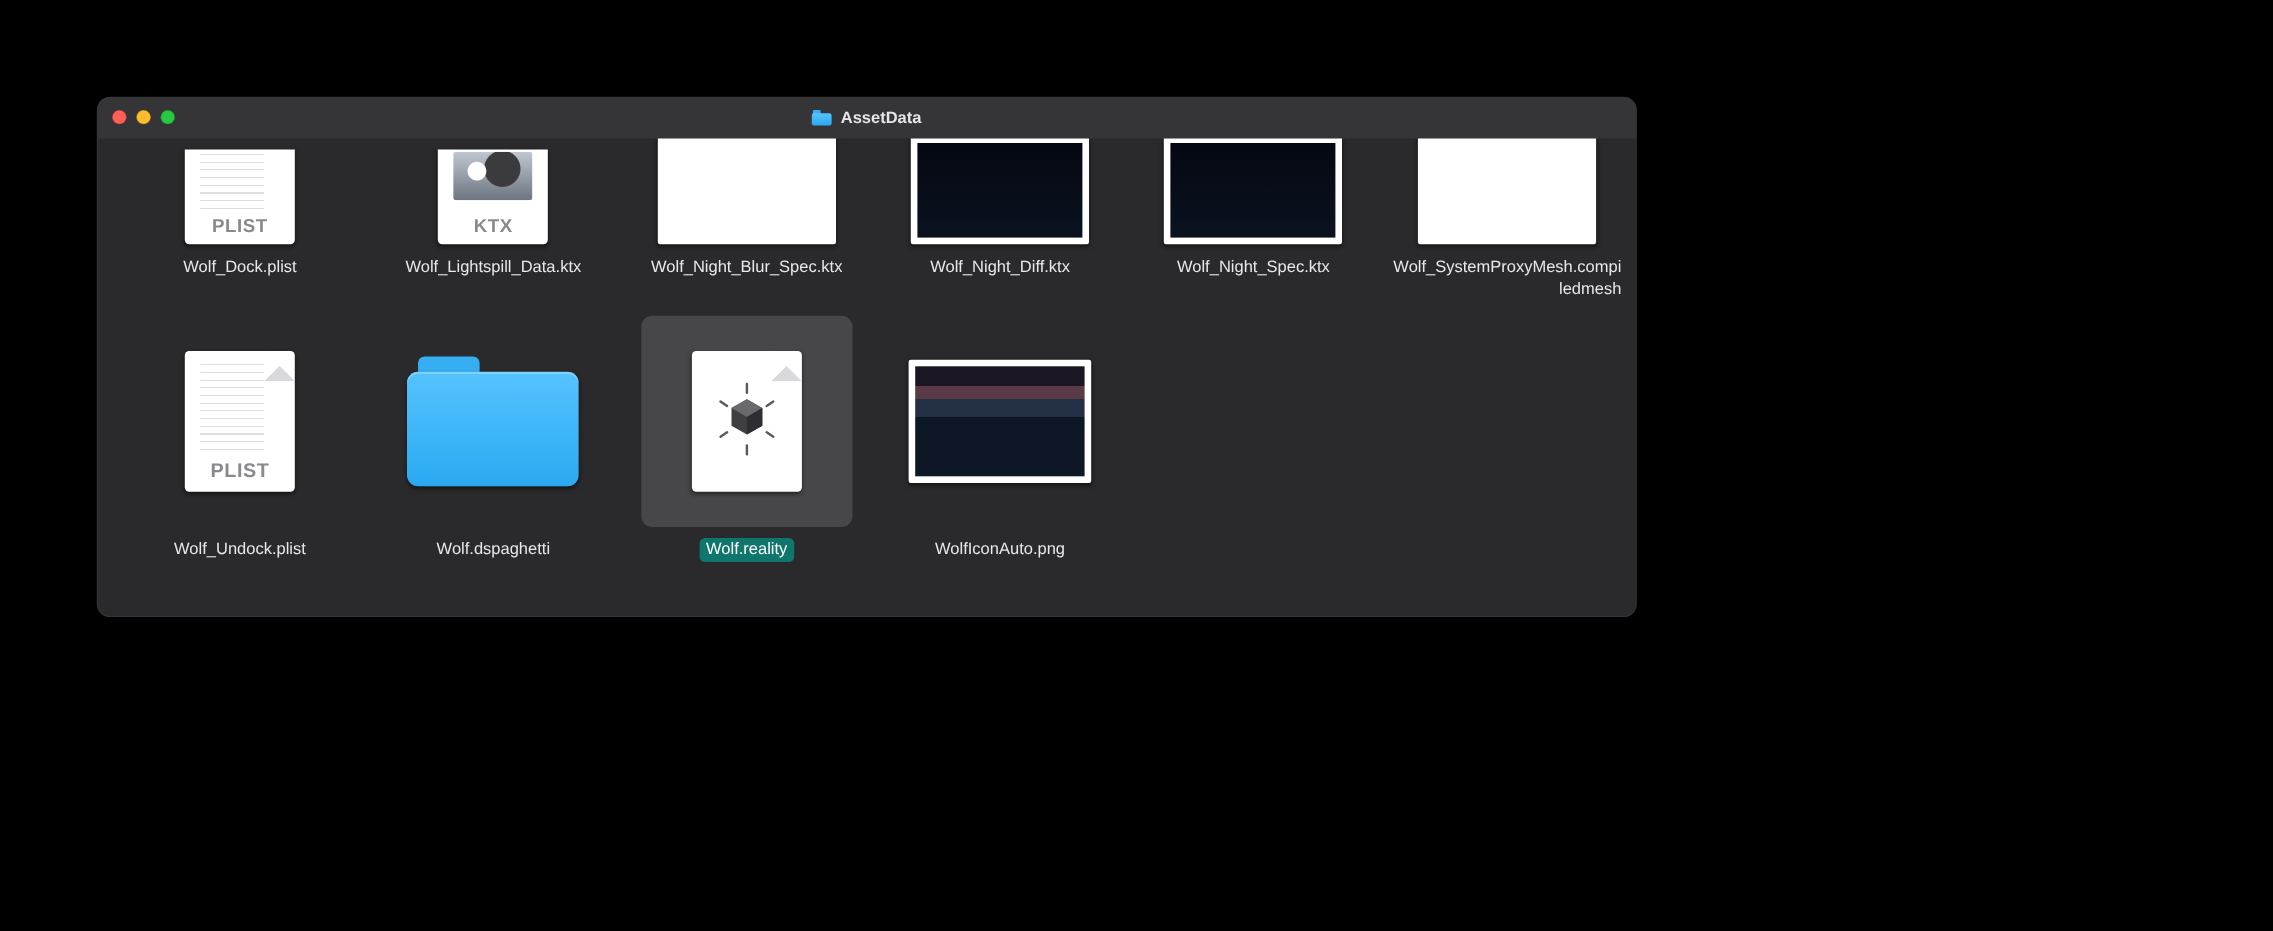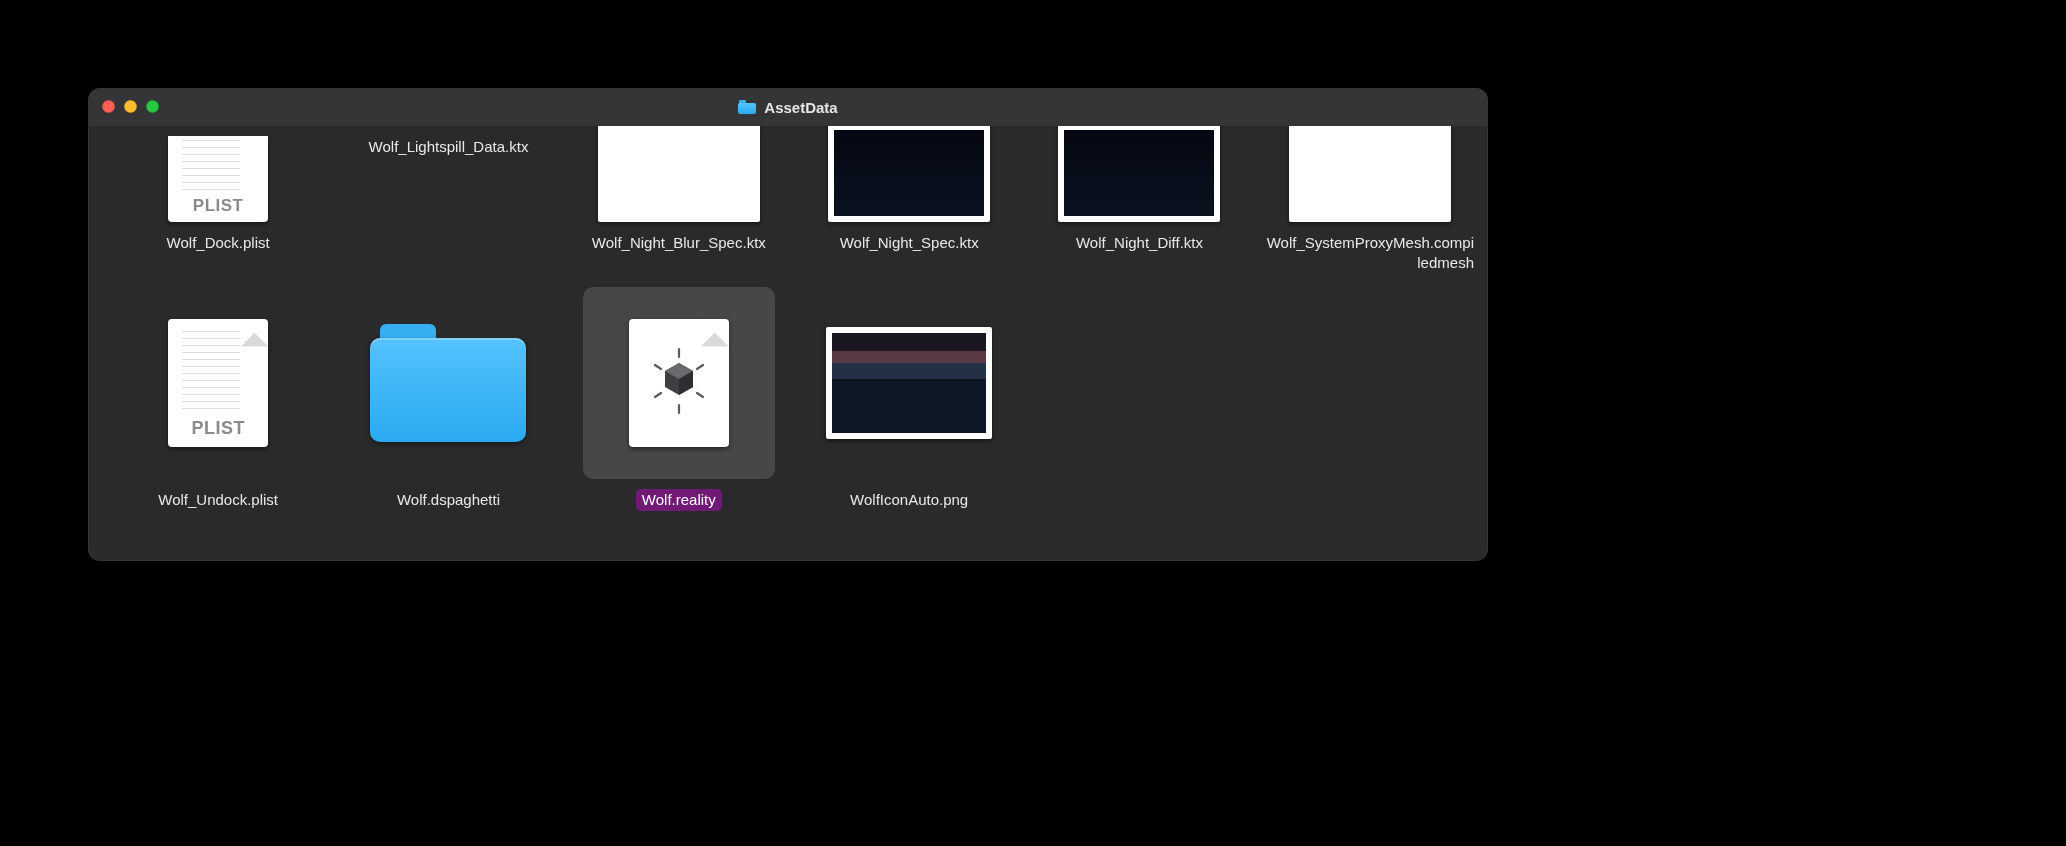--- a/index.html
+++ b/index.html
@@ -103,21 +103,21 @@
     text-align: right;
     color: #e8e8ea;
     font-size: 15px;
     line-height: 1.35;
     max-width: 210px;
     word-break: break-word;
     padding: 1px 6px;
     border-radius: 5px;
   }
   .item.selected .label {
-    background: #701a75;
+    background: #0f766e;
     color: #fff;
   }
 
   
 
   
   .doc {
     width: 100px; height: 128px;
     background: #ffffff;
     position: relative;
@@ -267,48 +267,53 @@
       <div class="item row1">
         <div class="thumb-wrap">
           <div class="doc textdoc">
             <span class="badge">PLIST</span>
           </div>
         </div>
         <div class="label">Wolf_Dock.plist</div>
       </div>
 
       <div class="item row1">
+        <div class="thumb-wrap">
+          <div class="doc ktximg">
+            <span class="badge">KTX</span>
+          </div>
+        </div>
         <div class="label">Wolf_Lightspill_Data.ktx</div>
       </div>
 
       <div class="item row1">
         <div class="thumb-wrap">
           <div class="ktx-prev ktx-white">
               <div class="inner"></div>
             </div>
         </div>
         <div class="label">Wolf_Night_Blur_Spec.ktx</div>
       </div>
 
       <div class="item row1">
         <div class="thumb-wrap">
+          <div class="ktx-prev ktx-dark1">
+              <div class="inner"></div>
+            </div>
+        </div>
+        <div class="label">Wolf_Night_Diff.ktx</div>
+      </div>
+
+      <div class="item row1">
+        <div class="thumb-wrap">
           <div class="ktx-prev ktx-dark2">
               <div class="inner"></div>
             </div>
         </div>
         <div class="label">Wolf_Night_Spec.ktx</div>
-      </div>
-
-      <div class="item row1">
-        <div class="thumb-wrap">
-          <div class="ktx-prev ktx-dark1">
-              <div class="inner"></div>
-            </div>
-        </div>
-        <div class="label">Wolf_Night_Diff.ktx</div>
       </div>
 
       <div class="item row1">
         <div class="thumb-wrap">
           <div class="ktx-prev ktx-blank">
               <div class="inner"></div>
             </div>
         </div>
         <div class="label">Wolf_SystemProxyMesh.compiledmesh</div>
       </div>

